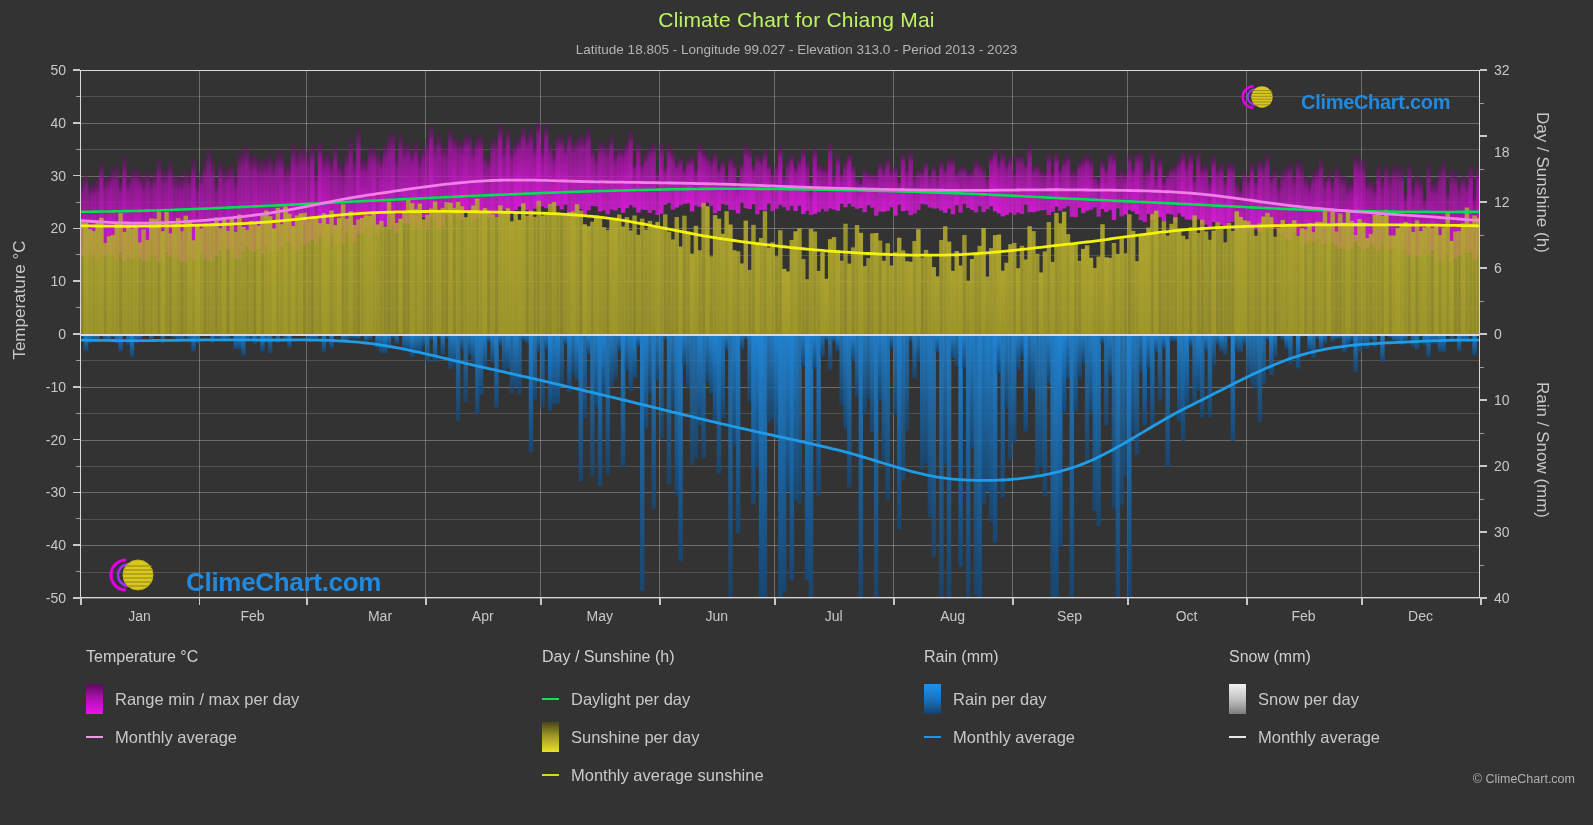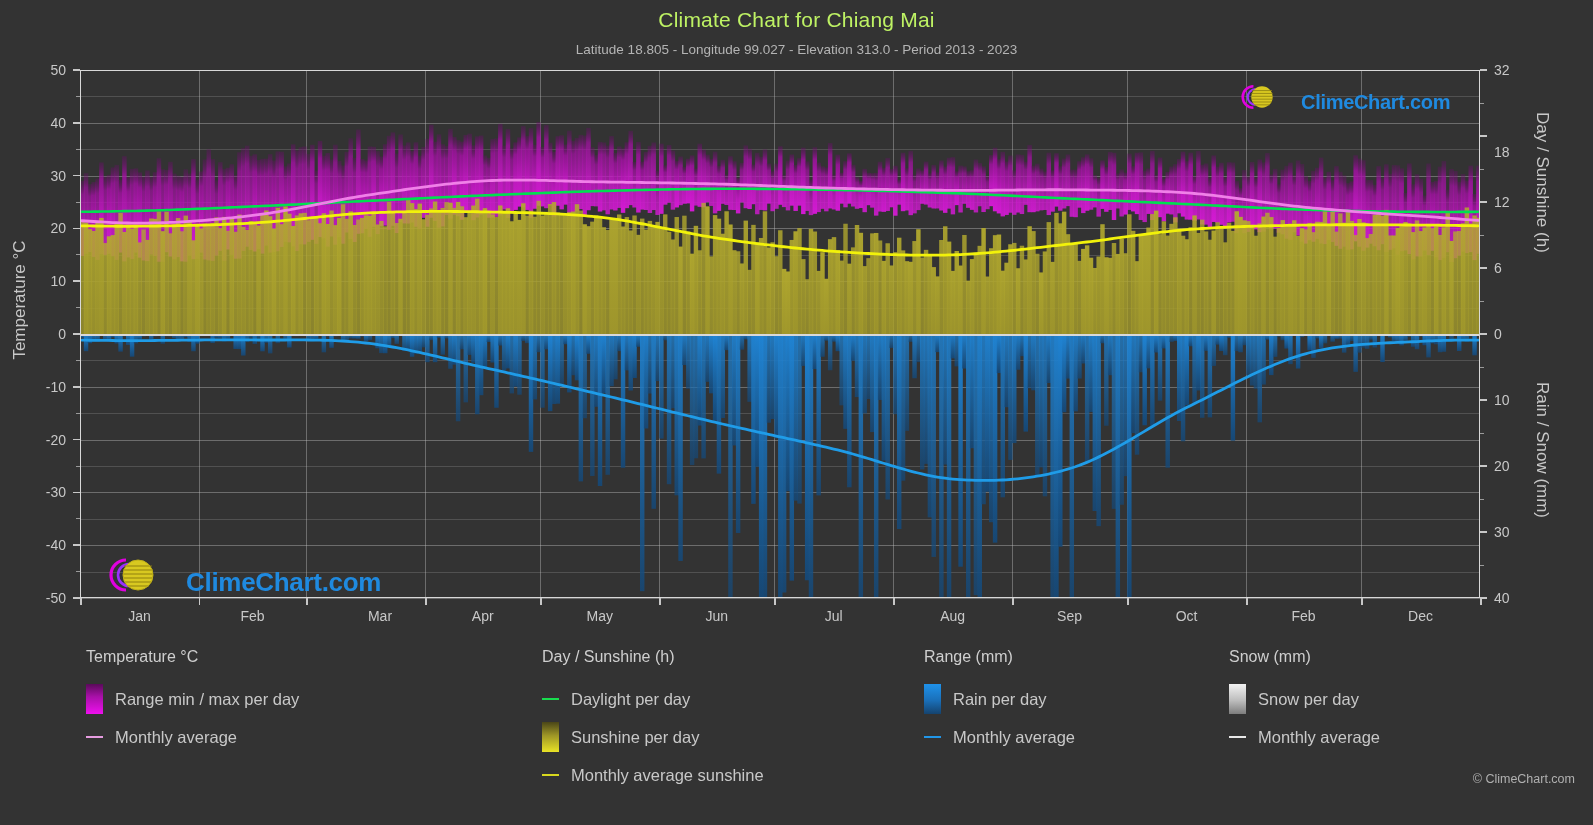--- a/index.html
+++ b/index.html
@@ -1426,21 +1426,21 @@
       </div>
       <div class="lg-row">
         <span class="lg-line-wrap">
           <span class="lg-line" style="background:#d8d81e;width:17px;"></span>
         </span>
         <span class="lg-label">Monthly average sunshine</span>
       </div>
     </div>
 
     <div class="lg-col" style="left:924px;">
-      <div class="lg-head">Range (mm)</div>
+      <div class="lg-head">Rain (mm)</div>
       <div class="lg-row">
         <span class="lg-swatch" style="background:linear-gradient(180deg,#1f92ea 0%,#1a6fb8 55%,#15436e 100%);"></span>
         <span class="lg-label">Rain per day</span>
       </div>
       <div class="lg-row">
         <span class="lg-line-wrap">
           <span class="lg-line" style="background:#2196e8;width:17px;"></span>
         </span>
         <span class="lg-label">Monthly average</span>
       </div>

